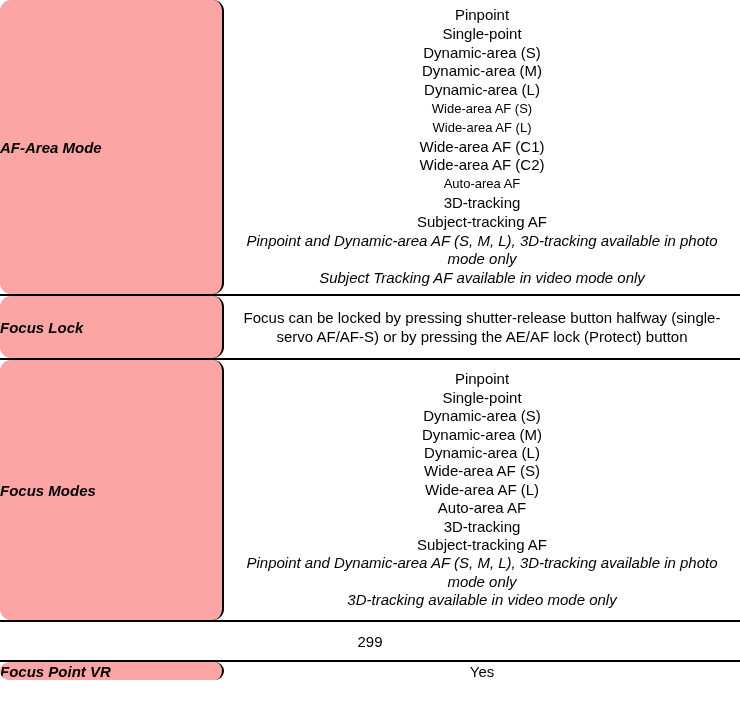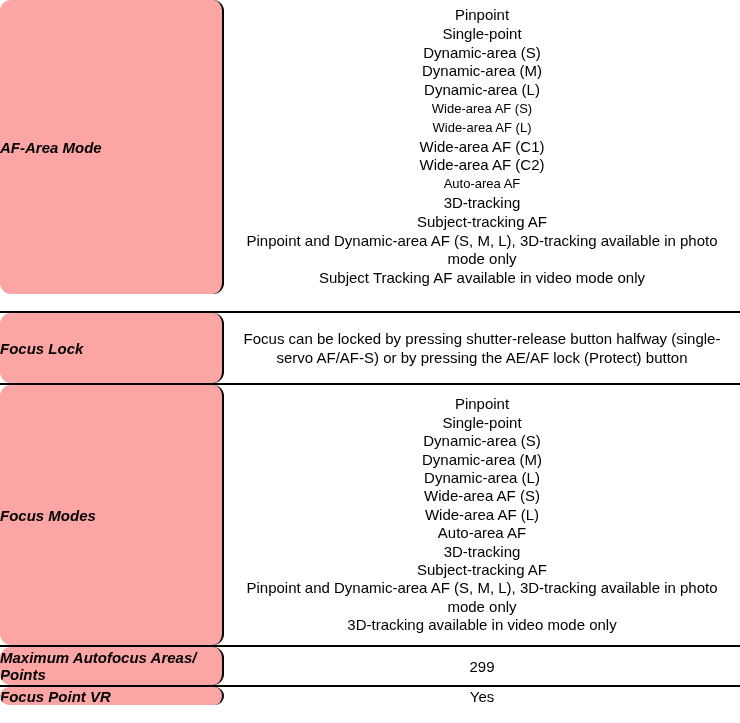--- a/index.html
+++ b/index.html
@@ -9,21 +9,21 @@
     font-family: "Liberation Sans", sans-serif;
     color: #000000;
     overflow: hidden;
   }
   .spec-table { width: 740px; height: 723px; overflow: hidden; }
 
   .row { display: flex; width: 740px; }
   .row.bt { border-top: 2px solid #000000; }
 
   .h1 { height: 294px; }
-  .h2 { height: 72px; margin-top: 17px; }
+  .h2 { height: 64px; }
   .h3 { height: 262px; }
   .h4 { height: 40px; }
   .h5 { height: 43px; }
   .h6 { height: 20px; }
 
   .cell { overflow: hidden; border-radius: 11px; }
   .label-cell {
     width: 224px; flex: 0 0 224px;
     background: #fca5a5;
     border-right: 2px solid #000000;
@@ -38,21 +38,21 @@
     display: flex; flex-direction: column;
     justify-content: center; align-items: center;
     text-align: center;
     font-size: 15px;
   }
   .list1 .li { line-height: 18.8px; }
   .list1 .note { line-height: 18.8px; }
   .list3 .li { line-height: 18.4px; }
   .list3 .note { line-height: 18.4px; }
   .li.small { font-size: 13px; }
-  .note { max-width: 505px; }
+  .note { font-style: italic; max-width: 505px; }
   .paragraph { max-width: 505px; line-height: 19px; }
 </style>
 </head>
 <body>
 
 <div class="spec-table">
 
   <div class="row h1">
     <div class="cell label-cell">
       <div>AF-Area Mode</div>
@@ -98,24 +98,20 @@
       <div class="li">Wide-area AF (L)</div>
       <div class="li">Auto-area AF</div>
       <div class="li">3D-tracking</div>
       <div class="li">Subject-tracking AF</div>
       <div class="note">Pinpoint and Dynamic-area AF (S, M, L), 3D-tracking available in photo mode only</div>
       <div class="note">3D-tracking available in video mode only</div>
     </div>
   </div>
 
   <div class="row bt h4">
-    <div class="cell label-cell">
-      <div>Maximum Autofocus Areas/</div>
-      <div>Points</div>
-    </div>
     <div class="cell value-cell">
       <div>299</div>
     </div>
   </div>
 
 
   <div class="row bt h6">
     <div class="cell label-cell">
       <div>Focus Point VR</div>
     </div>

